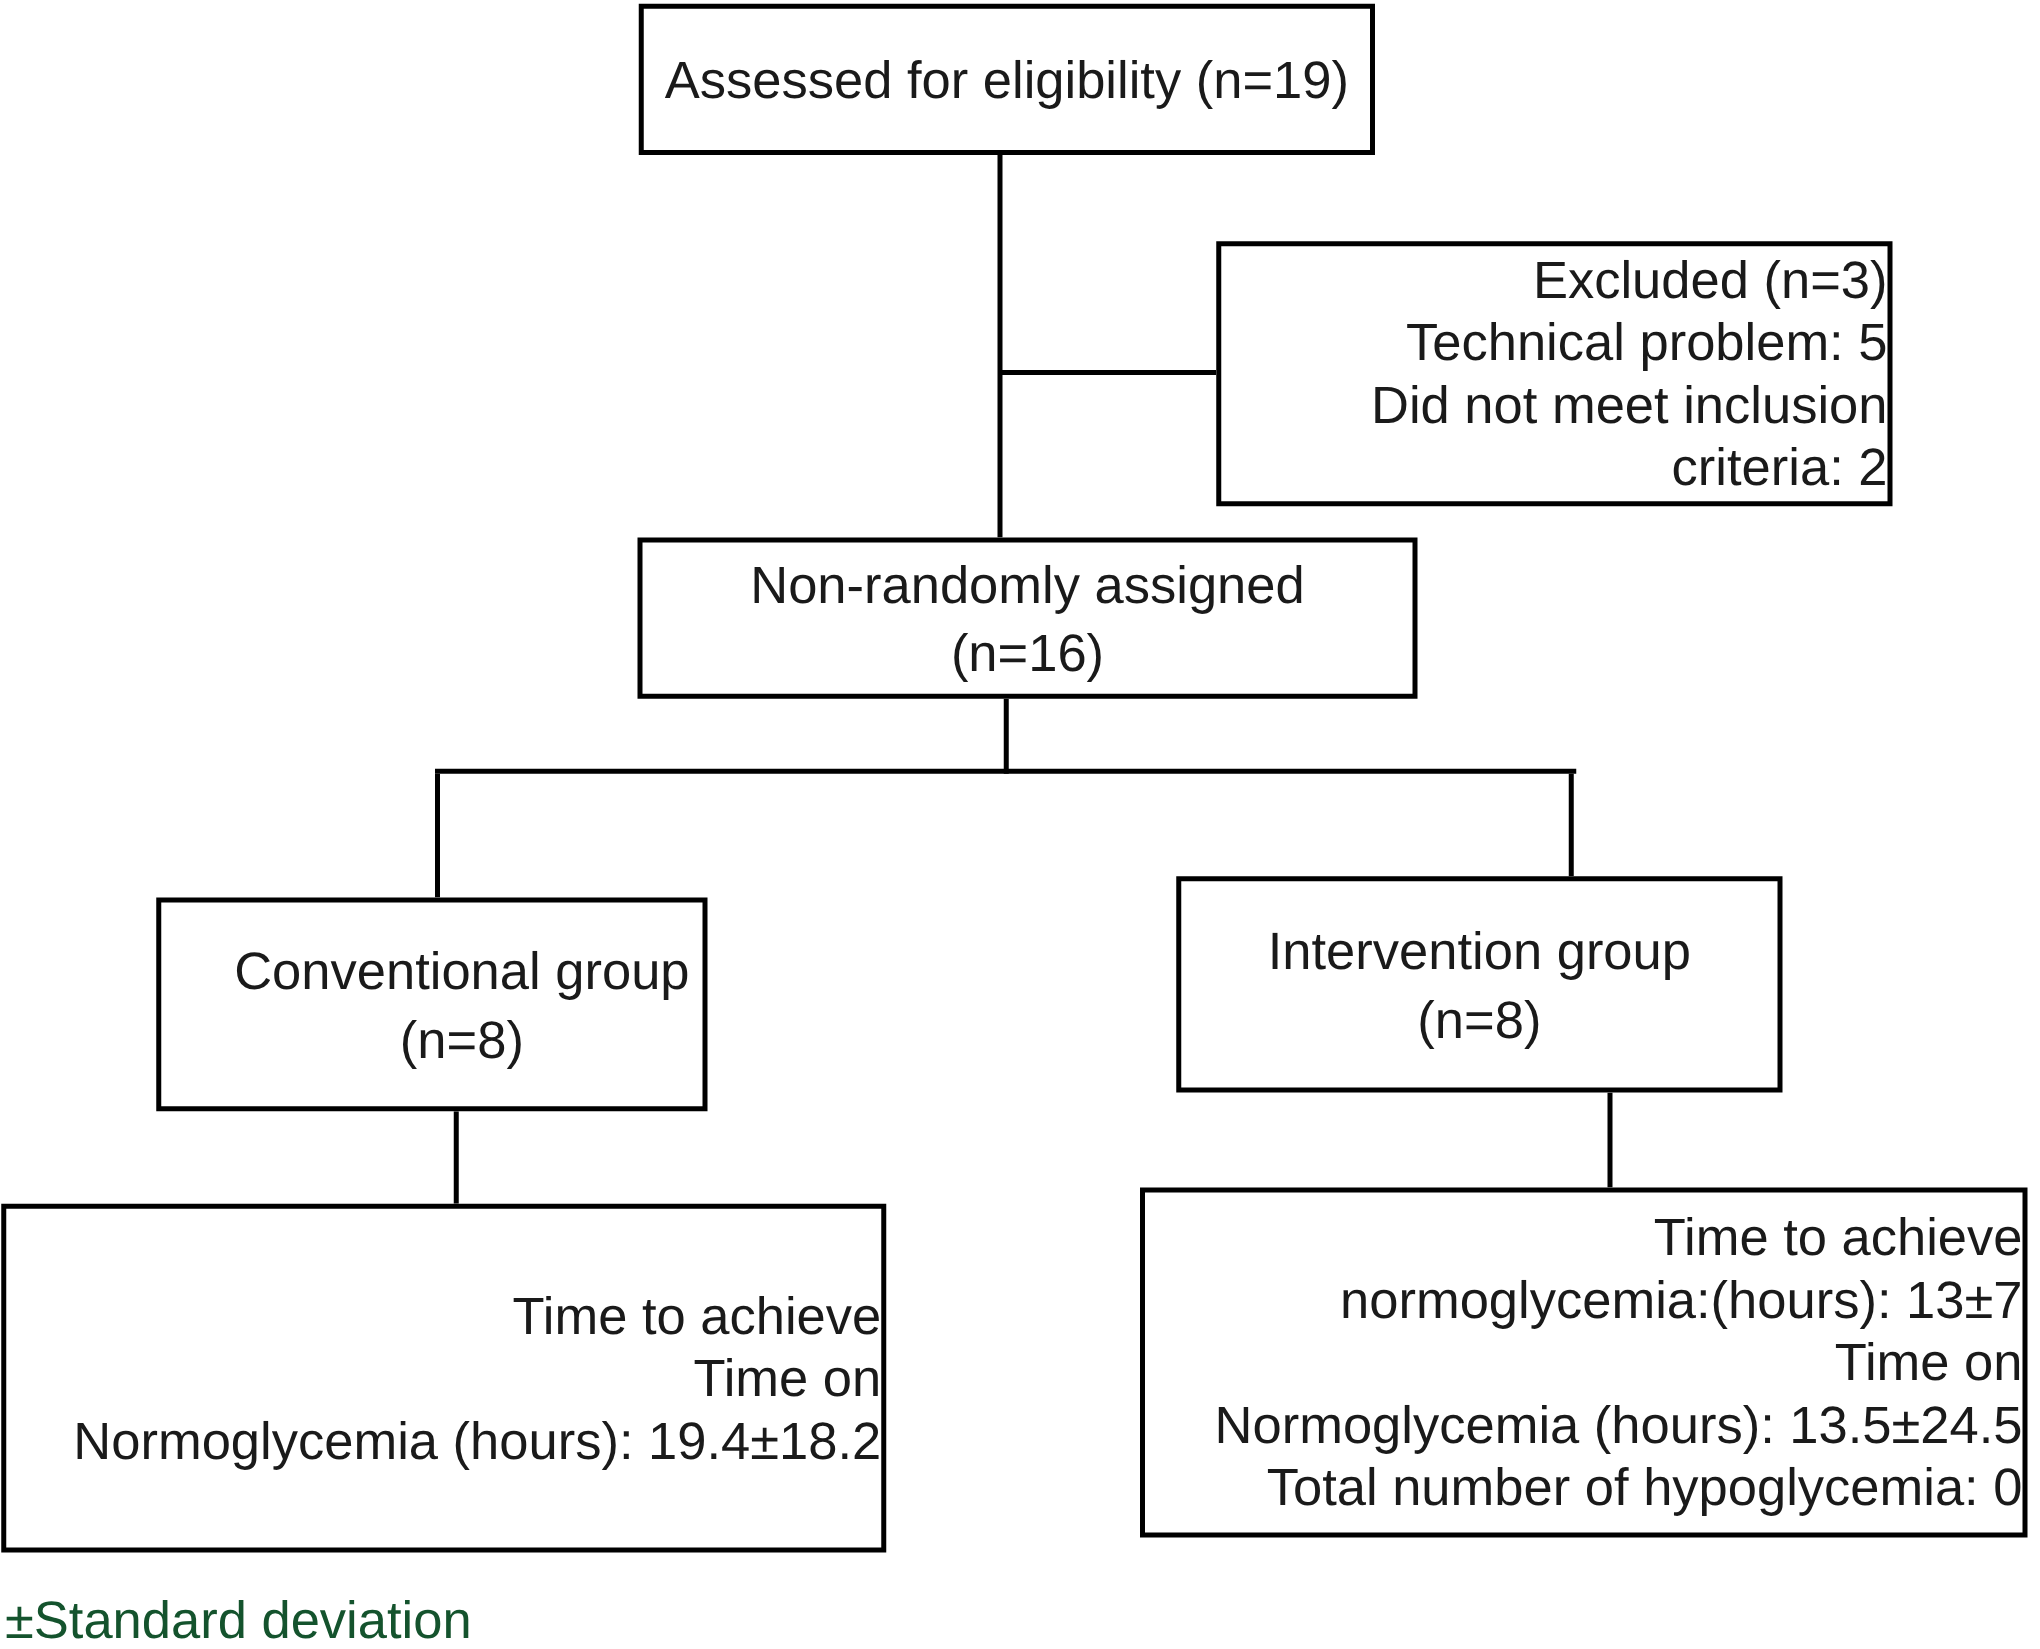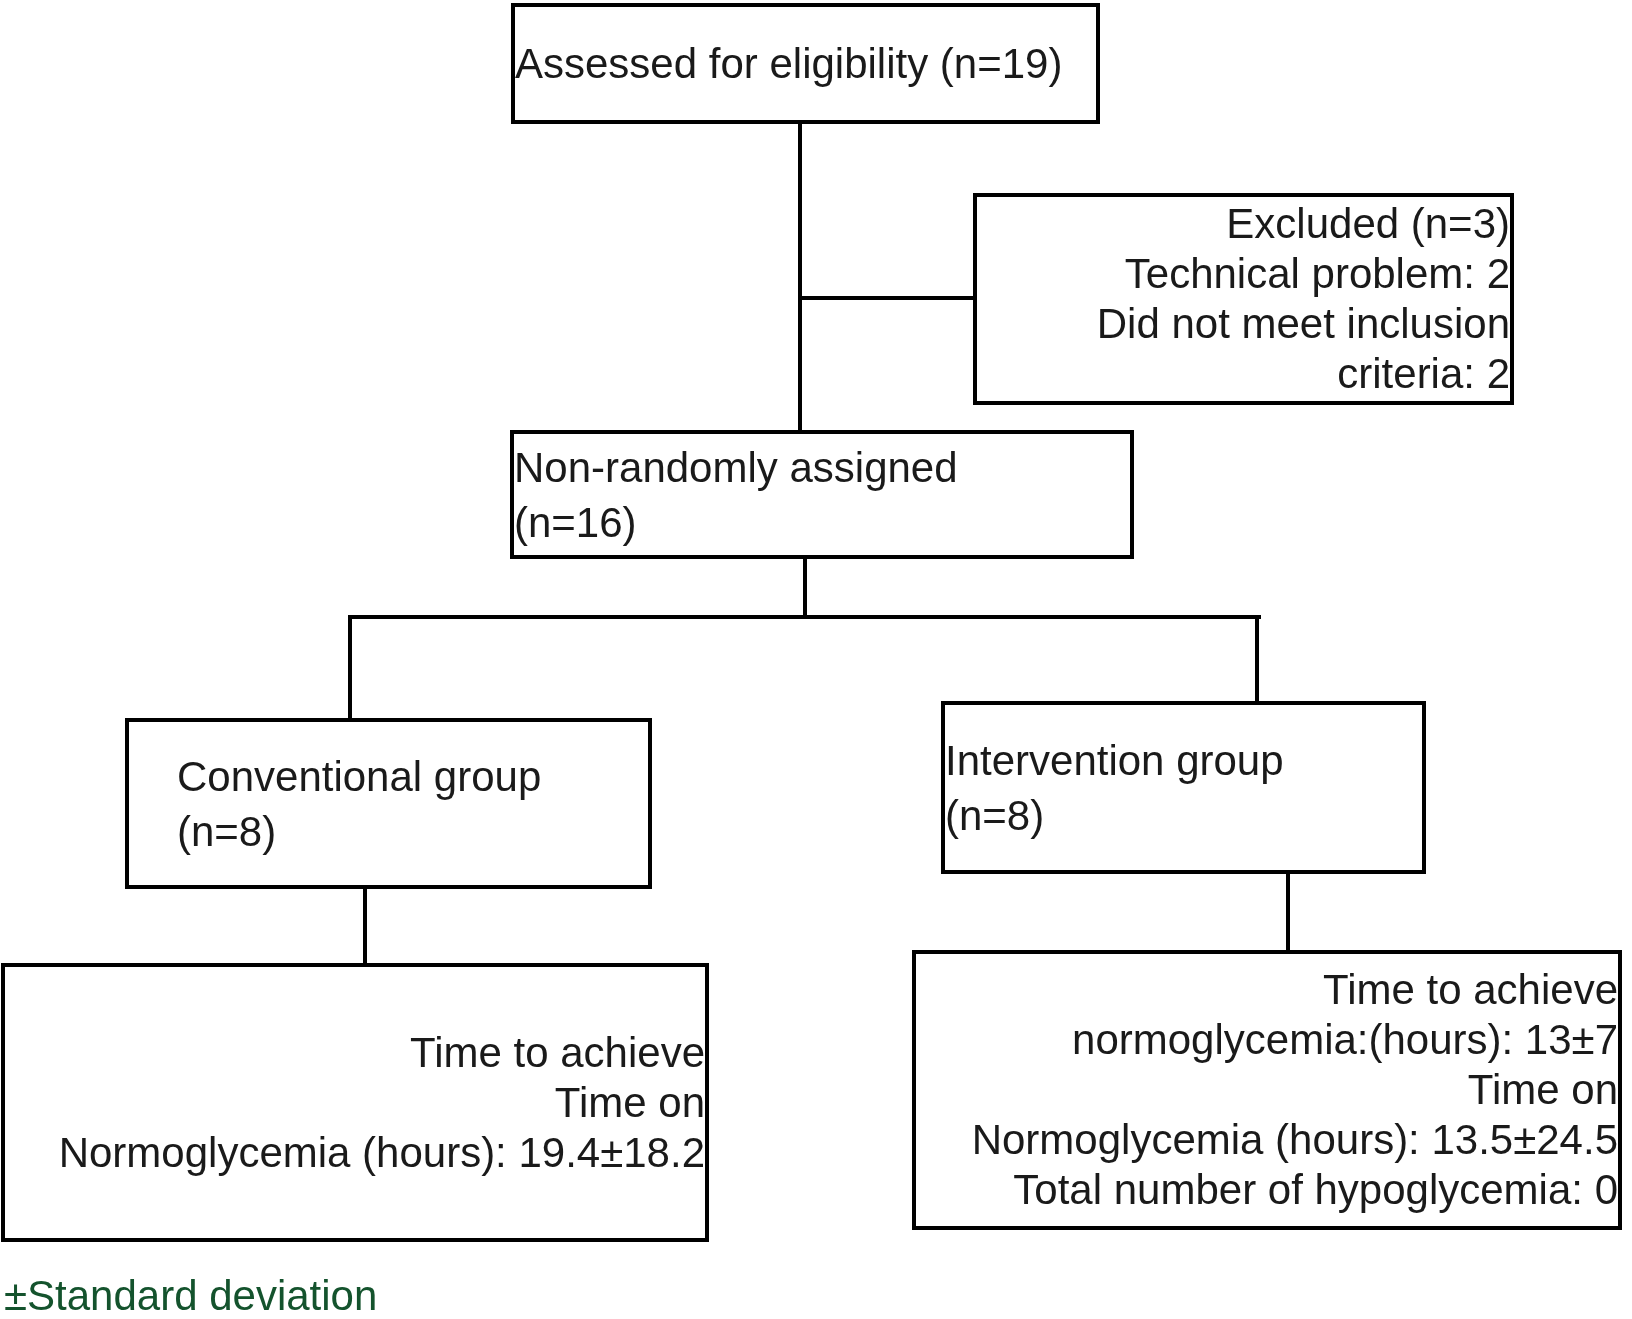--- a/index.html
+++ b/index.html
@@ -20,21 +20,21 @@
     position: absolute;
     box-sizing: border-box;
     border: 4px solid #000000;
     background: #ffffff;
     font-size: 42px;
     line-height: 55px;
   }
   .box.center {
     display: flex;
     flex-direction: column;
-    align-items: flex-start;
+    align-items: center;
     justify-content: center;
     text-align: center;
   }
   .box.left {
     display: flex;
     flex-direction: column;
     justify-content: center;
     text-align: right;
     line-height: 50px;
   }
@@ -62,30 +62,30 @@
   <div class="conn" style="left:1255px; top:619px; width:4px; height:82px;"></div>
   <div class="conn" style="left:363px; top:889px; width:4px; height:74px;"></div>
   <div class="conn" style="left:1286px; top:874px; width:4px; height:76px;"></div>
 
   <div class="box center" style="left:511px; top:3px; width:589px; height:121px;">
     <div>Assessed for eligibility (n=19)</div>
   </div>
 
   <div class="box left" style="left:973px; top:193px; width:541px; height:212px; padding-left:30px;">
     <div>Excluded (n=3)</div>
-    <div>Technical problem: 2</div>
+    <div>Technical problem: 5</div>
     <div>Did not meet inclusion criteria: 2</div>
   </div>
 
   <div class="box center" style="left:510px; top:430px; width:624px; height:129px;">
     <div>Non-randomly assigned</div>
     <div>(n=16)</div>
   </div>
 
-  <div class="box center" style="left:125px; top:718px; width:527px; height:171px;padding-left:48px;">
+  <div class="box center" style="left:125px; top:718px; width:441px; height:171px;padding-left:48px;">
     <div>Conventional group</div>
     <div>(n=8)</div>
   </div>
 
   <div class="box center" style="left:941px; top:701px; width:485px; height:173px;">
     <div>Intervention group</div>
     <div>(n=8)</div>
   </div>
 
   <div class="box left" style="left:1px; top:963px; width:708px; height:279px; padding-left:44px;">

